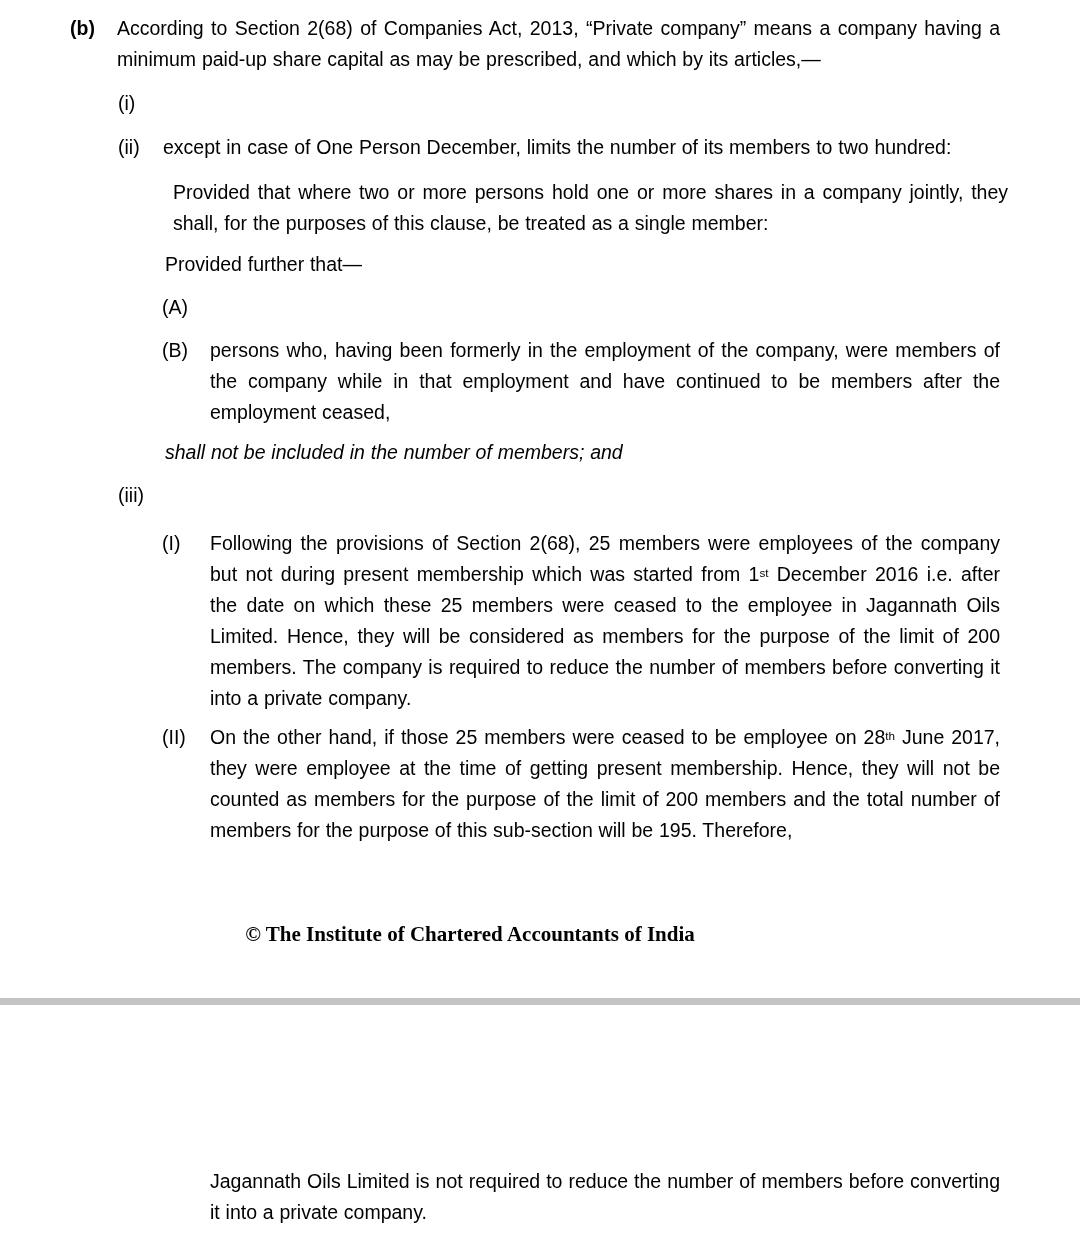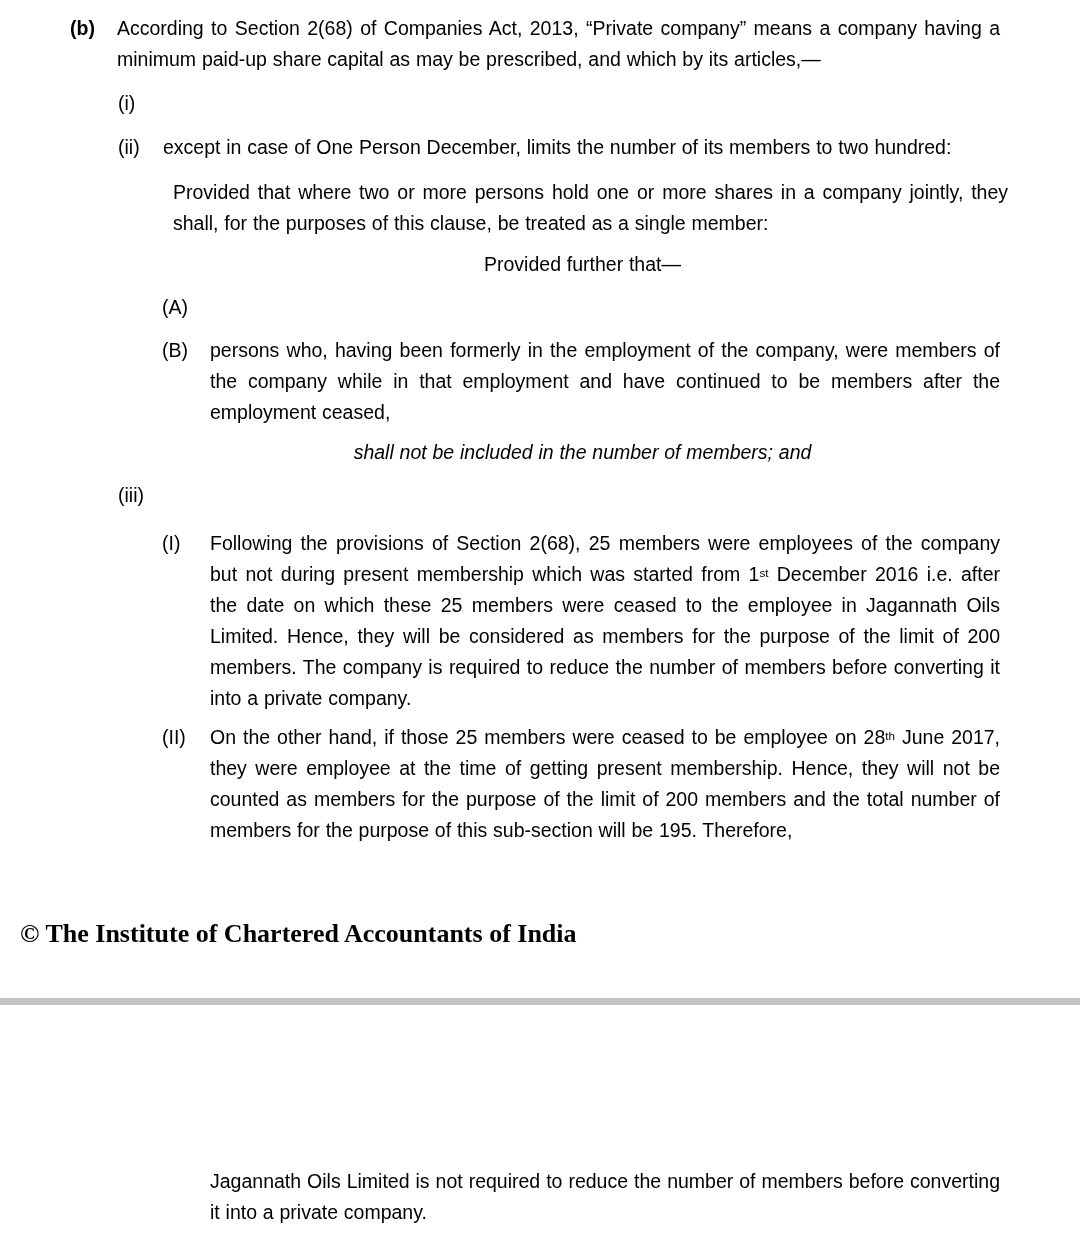--- a/index.html
+++ b/index.html
@@ -8,21 +8,21 @@
     font-family: "Liberation Sans", sans-serif; color: #000;
   }
   .page { position: absolute; left: 0; right: 0; background: #ffffff; }
   #page1 { top: 0; height: 997px; }
   #page2 { top: 1005px; bottom: 0; }
   .para {
     position: absolute; font-size: 19.5px; line-height: 31px;
     text-align: justify; color: #000; word-spacing: 0.02em;
   }
   .para .lbl { position: absolute; top: 0; }
-  .left { text-align: center; }
+  .left { text-align: left; }
   
   #p-b    { top: 13px;  left: 117px; width: 883px; }
   #p-b .lbl { left: -47px; font-weight: bold; }
   
   #p-i    { top: 88px;  left: 163px; width: 837px; }
   #p-ii   { top: 132px; left: 163px; width: 837px; }
   #p-iii  { top: 480px; left: 163px; width: 837px; }
   #p-i .lbl, #p-ii .lbl, #p-iii .lbl { left: -45px; }
   
   #p-prov1 { top: 177px; left: 165px; width: 835px; margin-left: 8px; }
@@ -31,21 +31,21 @@
   
   #p-A    { top: 292px; left: 210px; width: 790px; }
   #p-B    { top: 335px; left: 210px; width: 790px; }
   #p-I    { top: 528px; left: 210px; width: 790px; }
   #p-II   { top: 722px; left: 210px; width: 790px; }
   #p-A .lbl, #p-B .lbl, #p-I .lbl, #p-II .lbl { left: -48px; }
   
   #copyright {
     position: absolute; top: 921px; left: 20px; width: 900px;
     font-family: "Liberation Serif", serif; font-weight: bold;
-    font-size: 26px; line-height: 26px; text-align: left;
+    font-size: 21px; line-height: 26px; text-align: center;
   }
   
   #divider {
     position: absolute; top: 998px; left: 0; width: 1080px; height: 7px;
     background: #c4c4c4;
   }
   
   #p-cont { top: 161px; left: 210px; width: 790px; }
   sup.ord {
     font-size: 0.6em; line-height: 0; vertical-align: 0.38em;

